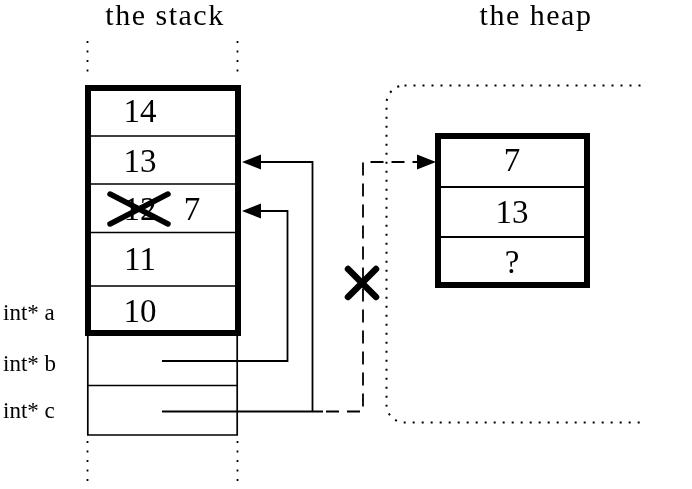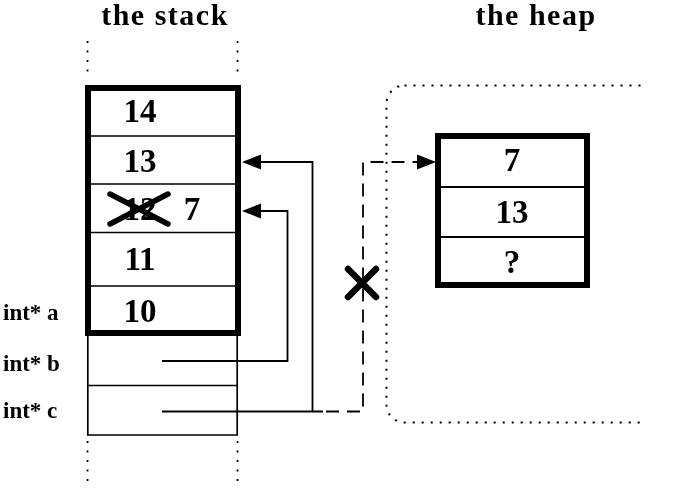--- a/index.html
+++ b/index.html
@@ -7,21 +7,20 @@
     padding: 0;
     background: #ffffff;
   }
   .canvas {
     position: relative;
     width: 643px;
     height: 489px;
     background: #ffffff;
     overflow: hidden;
     font-family: "Liberation Serif", serif;
-    font-weight: bold;
   }
   svg text {
     fill: #000000;
     font-family: "Liberation Serif", serif;
   }
   .title-text {
     font-size: 30px;
     letter-spacing: 1.5px;
   }
   .cell-text {

